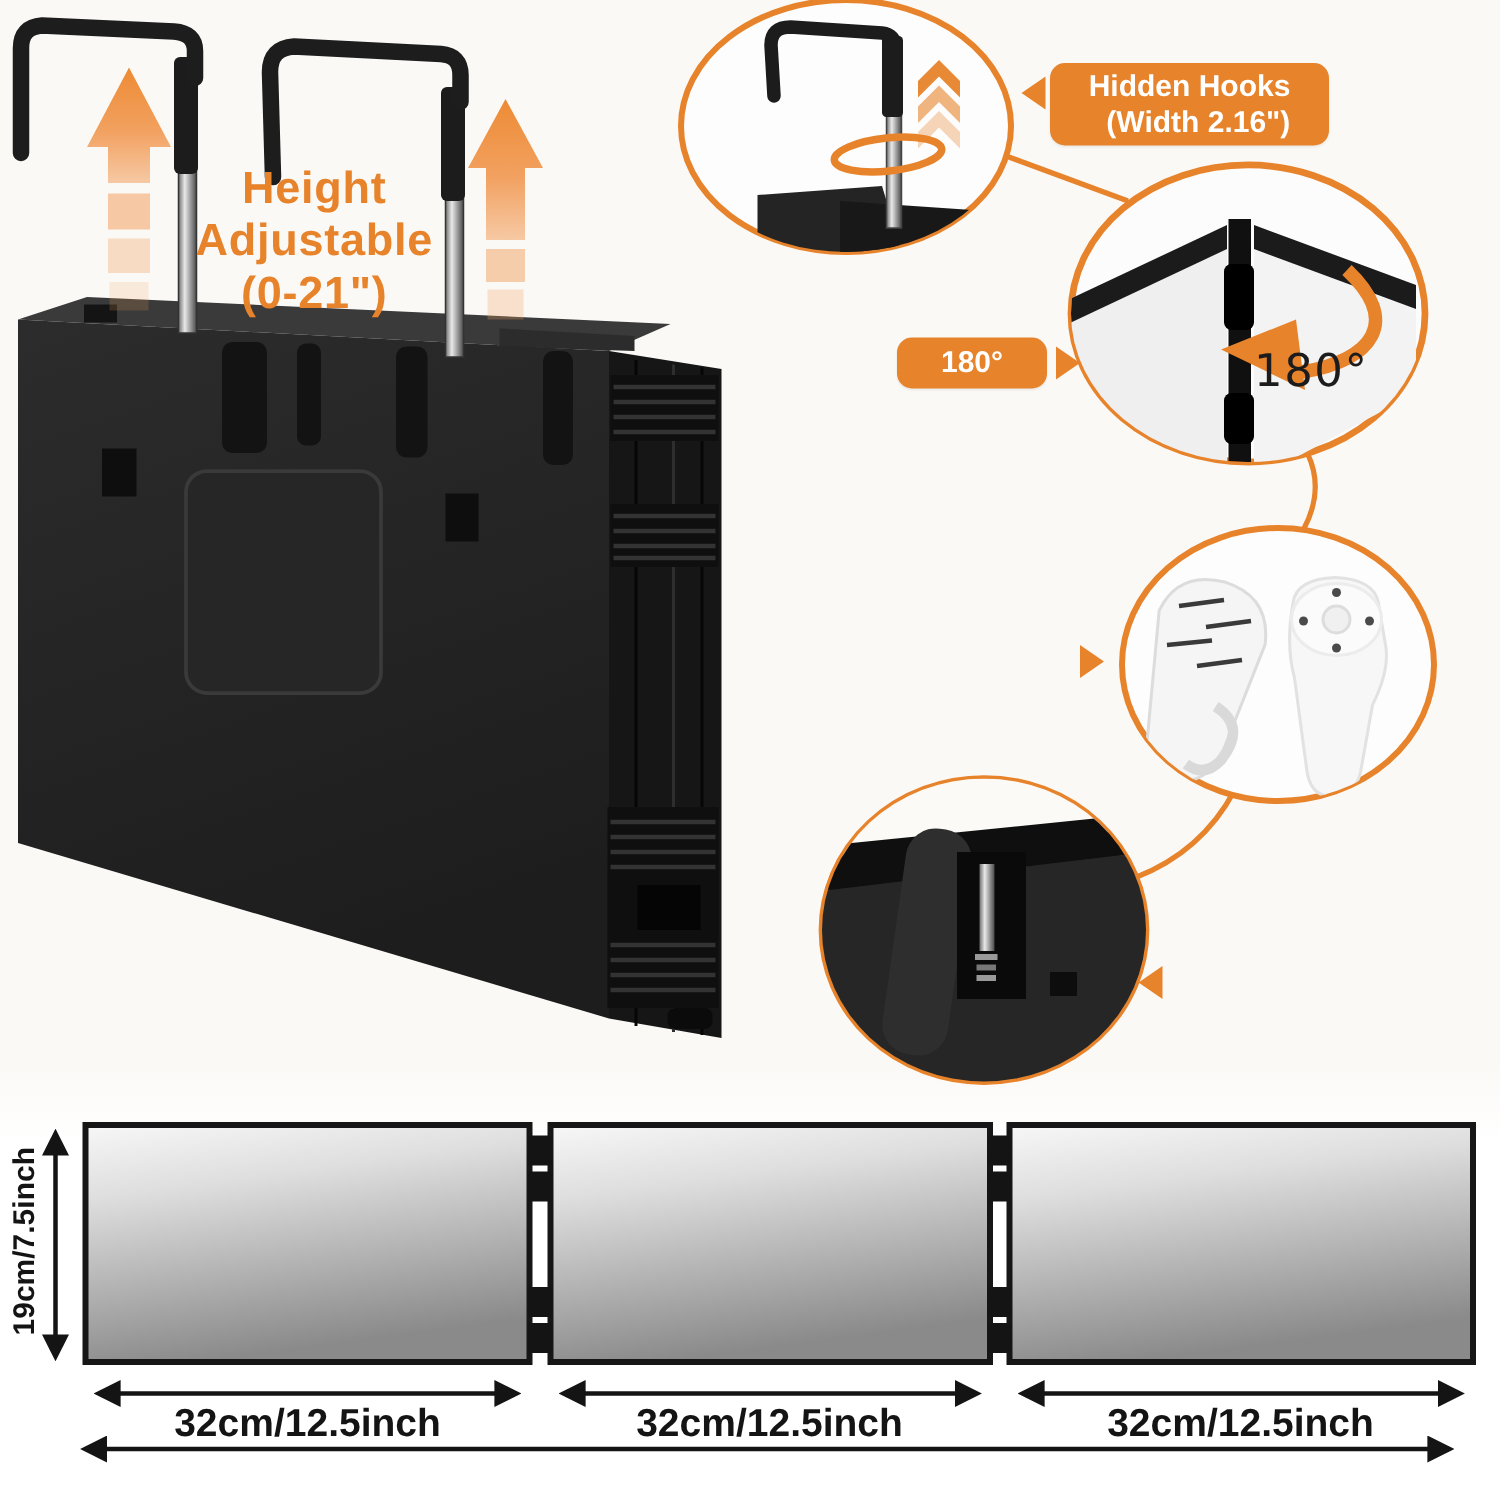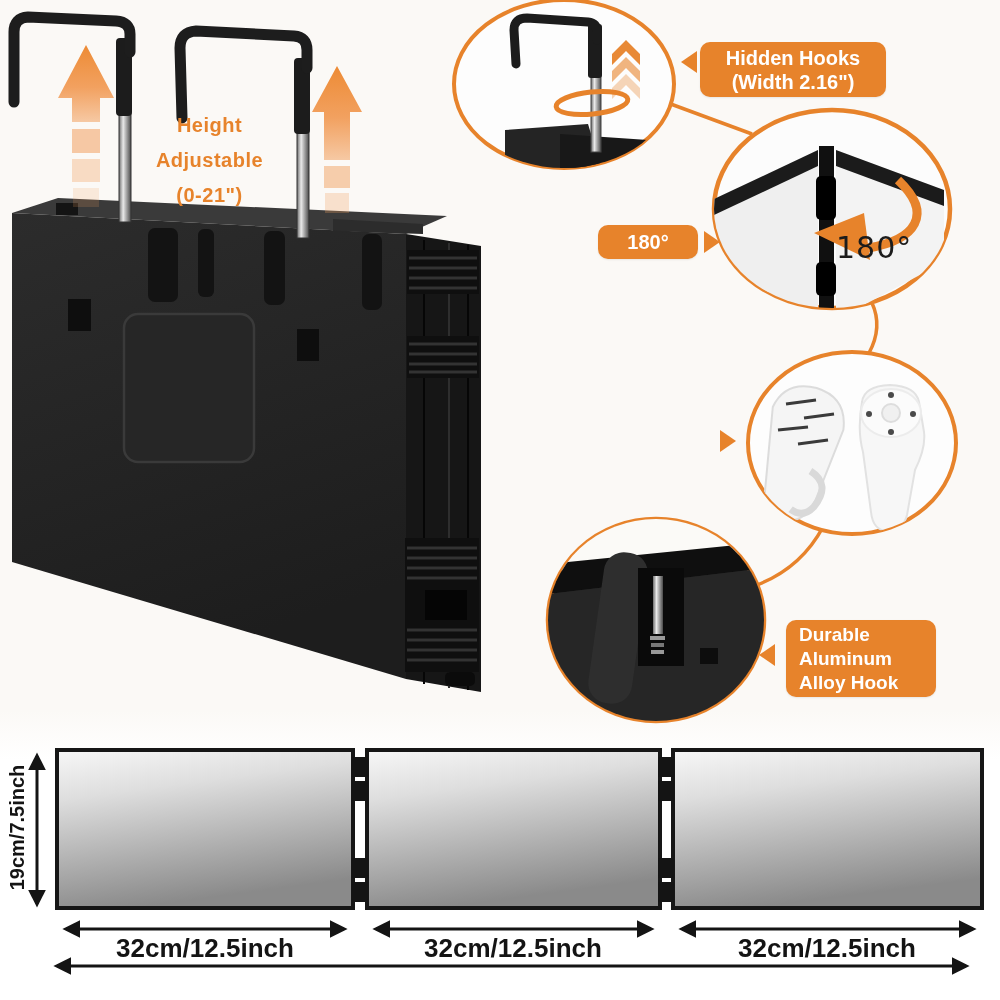--- a/index.html
+++ b/index.html
@@ -8,29 +8,29 @@
   .stage{
     position:relative; width:1000px; height:1000px; overflow:hidden;
     background:linear-gradient(180deg,#fbf9f6 0%,#fbf9f6 71%,#ffffff 76%,#ffffff 100%);
   }
   .layer{ position:absolute; left:0; top:0; }
 
   
   .height-label{
     position:absolute; left:52px; top:108px; width:315px;
     text-align:center; white-space:pre-line;
-    font-size:20px; font-weight:800; line-height:35px; color:var(--accent);
+    font-size:30px; font-weight:800; line-height:35px; color:var(--accent);
     letter-spacing:.5px;
   }
 
   
   .badge{
     position:absolute; background:var(--accent); color:#ffffff;
     border-radius:10px; display:flex; align-items:center; justify-content:center;
-    font-weight:700; white-space:pre-line; text-align:center;
+    font-weight:700; white-space:pre-line; text-align:right;
     box-shadow:0 1px 2px rgba(0,0,0,.08);
   }
   .badge.hooks{ left:700px; top:42px;  width:186px; height:55px; font-size:20px; line-height:24px;}
   .badge.rot  { left:598px; top:225px; width:100px; height:34px; font-size:20px;}
   .badge.wall { left:549px; top:423px; width:163px; height:36px; font-size:20px;}
   .badge.alloy{ left:786px; top:620px; width:150px; height:77px; font-size:19px; line-height:24px; text-align:left; justify-content:flex-start; padding-left:13px; box-sizing:border-box;}
   .tri{ position:absolute; width:0; height:0; border:solid transparent; }
   .tri-left { border-width:11px 16px 11px 0; border-right-color:var(--accent); }
   .tri-right{ border-width:11px 0 11px 16px; border-left-color:var(--accent); }
   .tri.t1{ left:681px; top:51px; }
@@ -287,23 +287,20 @@
 
   <div class="badge hooks">Hidden Hooks
 (Width 2.16")</div>
   <div class="tri tri-left t1"></div>
 
   <div class="badge rot">180°</div>
   <div class="tri tri-right t2"></div>
 
   <div class="tri tri-right t3"></div>
 
-  <div class="badge alloy">Durable
-Aluminum
-Alloy Hook</div>
   <div class="tri tri-left t4"></div>
 
   <div class="photo-180">180°</div>
 
   <div class="dim rot90">19cm/7.5inch</div>
   <div class="dim p1">32cm/12.5inch</div>
   <div class="dim p2">32cm/12.5inch</div>
   <div class="dim p3">32cm/12.5inch</div>
 </div>
 

